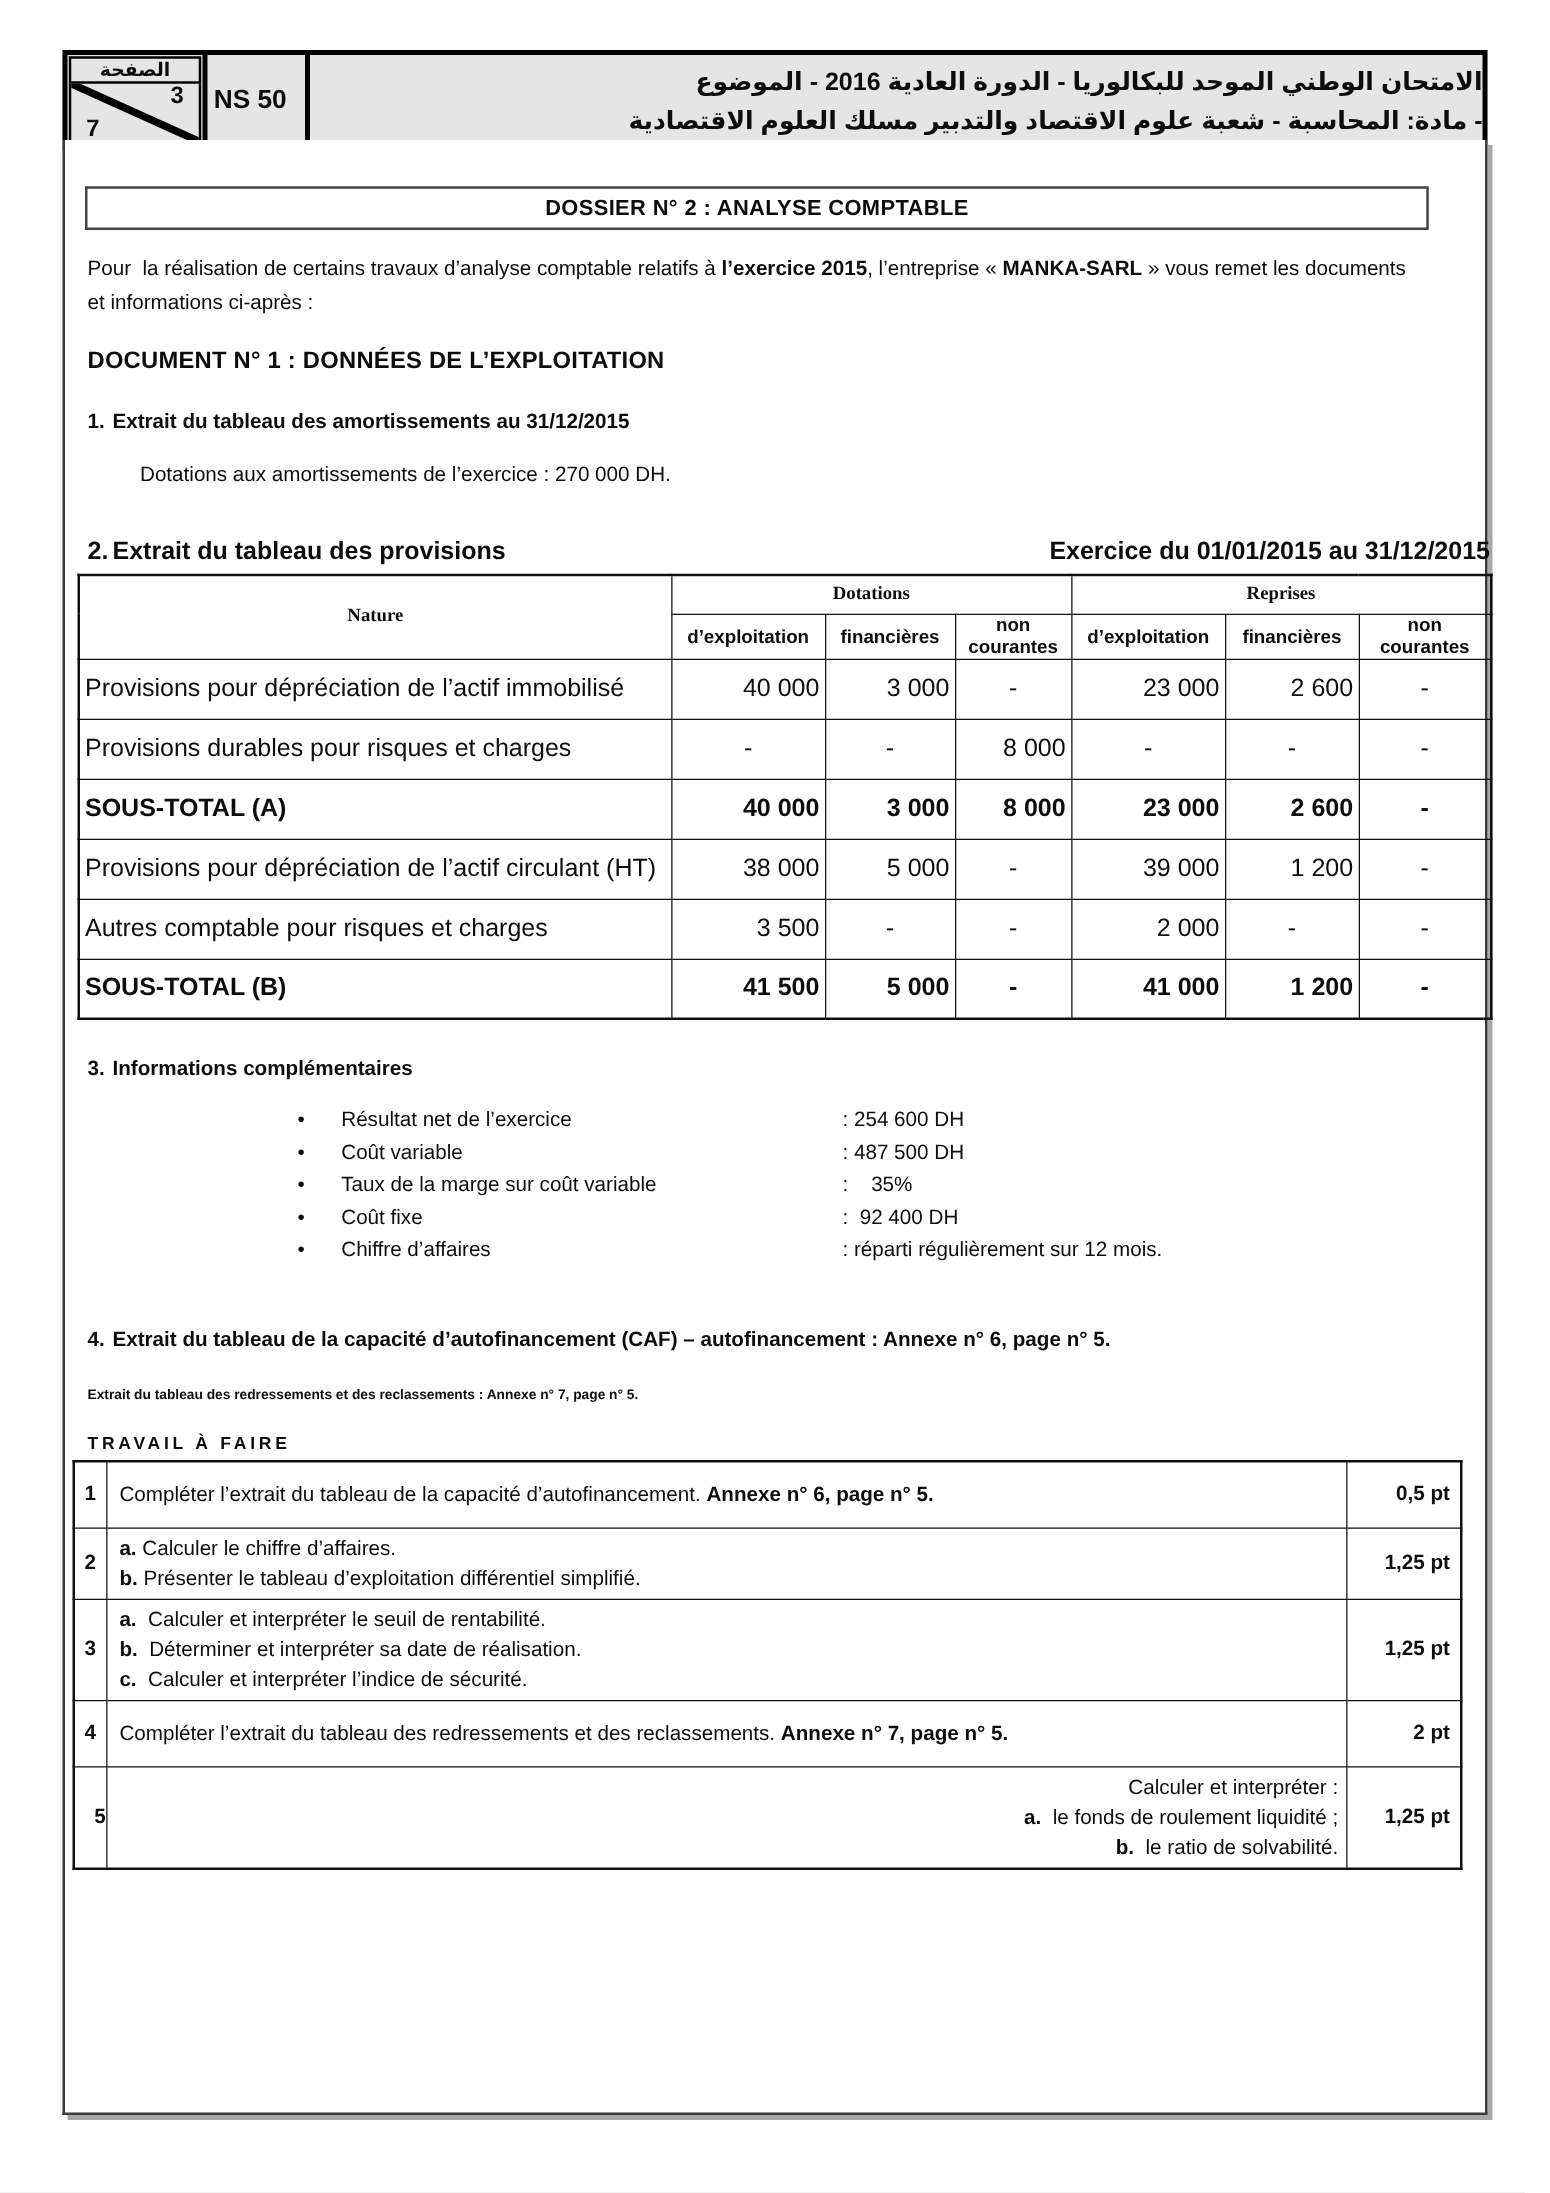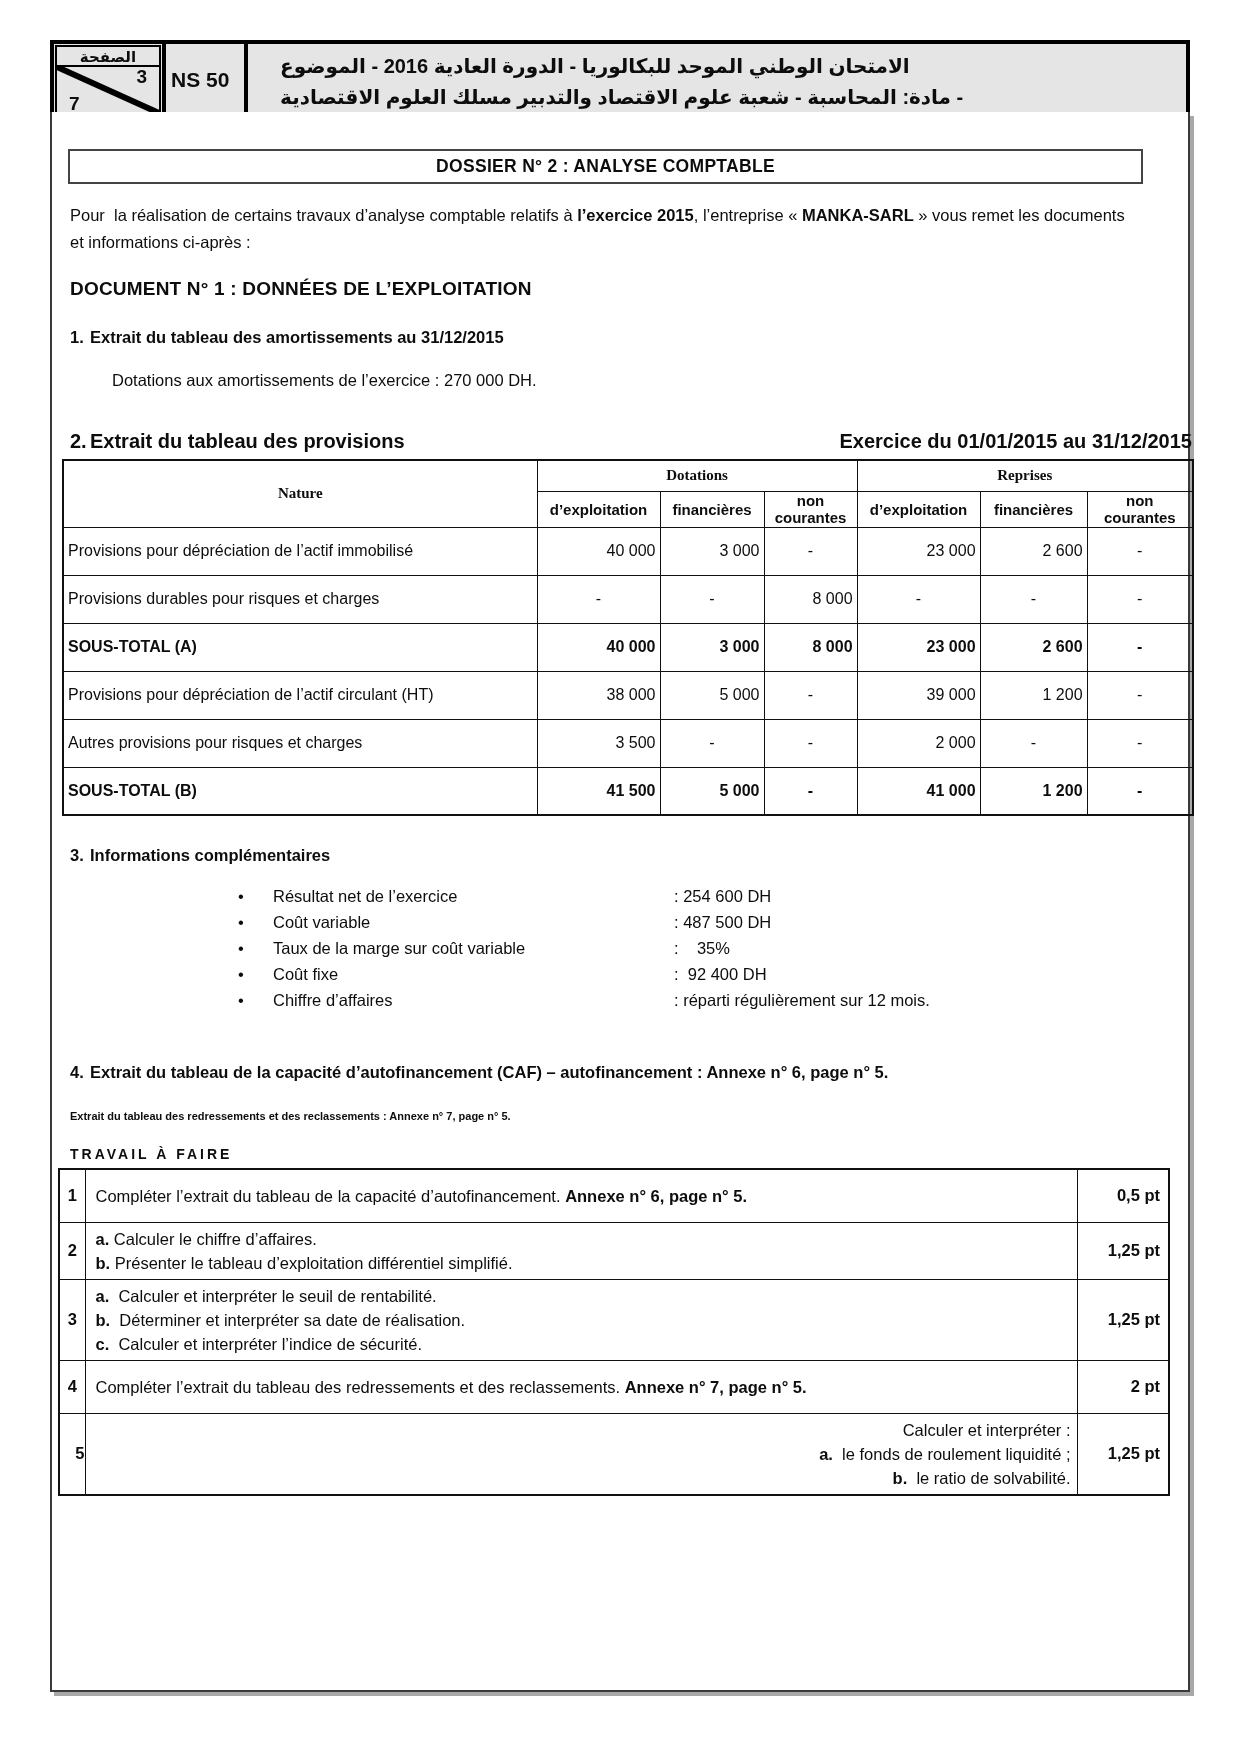--- a/index.html
+++ b/index.html
@@ -13,21 +13,21 @@
     position:absolute;left:50px;top:40px;width:1140px;height:80px;
     border:4px solid #000;box-sizing:border-box;display:flex;background:#e5e5e5;
   }
   .hdr-pgcell{width:112px;border-right:4px solid #000;box-sizing:border-box;display:flex;flex-direction:column;padding:1px;}
   .pg-label{border:2px solid #000;text-align:center;font-weight:bold;font-size:15px;line-height:20px;height:22px;box-sizing:border-box;}
   .pg-diag{position:relative;border:2px solid #000;border-top:none;flex:1;box-sizing:border-box;}
   .pg-diag svg{position:absolute;inset:0;width:100%;height:100%;}
   .pg-cur{position:absolute;right:12px;top:-1px;font-weight:bold;font-size:19px;}
   .pg-tot{position:absolute;left:12px;bottom:-2px;font-weight:bold;font-size:19px;}
   .hdr-ns{width:82px;border-right:4px solid #000;box-sizing:border-box;display:flex;align-items:center;padding-left:5px;font-weight:bold;font-size:21px;letter-spacing:0px;}
-  .hdr-title{flex:1;text-align:left;font-weight:bold;font-size:20px;padding-top:7px;box-sizing:border-box;margin-left:32px;}
+  .hdr-title{flex:1;text-align:right;font-weight:bold;font-size:20px;padding-top:7px;box-sizing:border-box;}
   .hdr-title .l{line-height:31px;white-space:nowrap;}
   
   .content{
     position:absolute;left:50px;top:112px;width:1140px;height:1580px;
     border:2px solid #3a3a3a;border-top:none;box-sizing:border-box;background:#fff;
     box-shadow:4px 4px 0 #a8a8a8;
   }
   
   .dossier{
     margin:37px 45px 0 16px;height:35px;border:2px solid #444;box-sizing:border-box;
@@ -43,21 +43,21 @@
   
   .pv-sec{margin:40px 0 0 10px;width:1130px;}
   .pv-headrow{display:flex;justify-content:space-between;font-weight:bold;font-size:20px;padding-left:8px;gap:48px;}
   .pv-headrow .num{display:inline-block;width:20px;}
   table.pv{border-collapse:collapse;margin-top:6px;width:1130px;table-layout:fixed;}
   table.pv th,table.pv td{border:1.5px solid #111;box-sizing:border-box;padding:0 4px;}
   table.pv{border:2.5px solid #111;}
   table.pv th{font-weight:bold;font-size:15px;text-align:center;line-height:17px;}
   .pv .grow th{height:31px;font-family:Liberation Serif, serif;}
   .pv .subrow th{height:36px;}
-  table.pv td{font-size:16px;height:48px;}
+  table.pv td{font-size:20px;height:48px;}
   td.nat{font-size:15.5px;text-align:left;padding-left:6px;}
   td.val{text-align:right;padding-right:12px;white-space:nowrap;}
   td.val.dash{text-align:center;padding-right:4px;}
   tr.tot td{font-weight:bold;}
   
   .item3{margin-top:30px;}
   .bullets{margin:18px 0 0 0;font-size:16.5px;}
   .brow{display:flex;height:26px;line-height:26px;padding-left:186px;}
   .bdot{width:35px;}
   .blabel{width:401px;}
@@ -171,21 +171,21 @@
         <tr>
           <td class="nat">Provisions pour dépréciation de l’actif circulant (HT)</td>
           <td class="val">38 000</td>
           <td class="val">5 000</td>
           <td class="val dash">-</td>
           <td class="val">39 000</td>
           <td class="val">1 200</td>
           <td class="val dash">-</td>
         </tr>
         <tr>
-          <td class="nat">Autres provisions pour risques et charges</td>
+          <td class="nat">Autres comptable pour risques et charges</td>
           <td class="val">3 500</td>
           <td class="val dash">-</td>
           <td class="val dash">-</td>
           <td class="val">2 000</td>
           <td class="val dash">-</td>
           <td class="val dash">-</td>
         </tr>
         <tr class="tot">
           <td class="nat">SOUS-TOTAL (B)</td>
           <td class="val">41 500</td>

